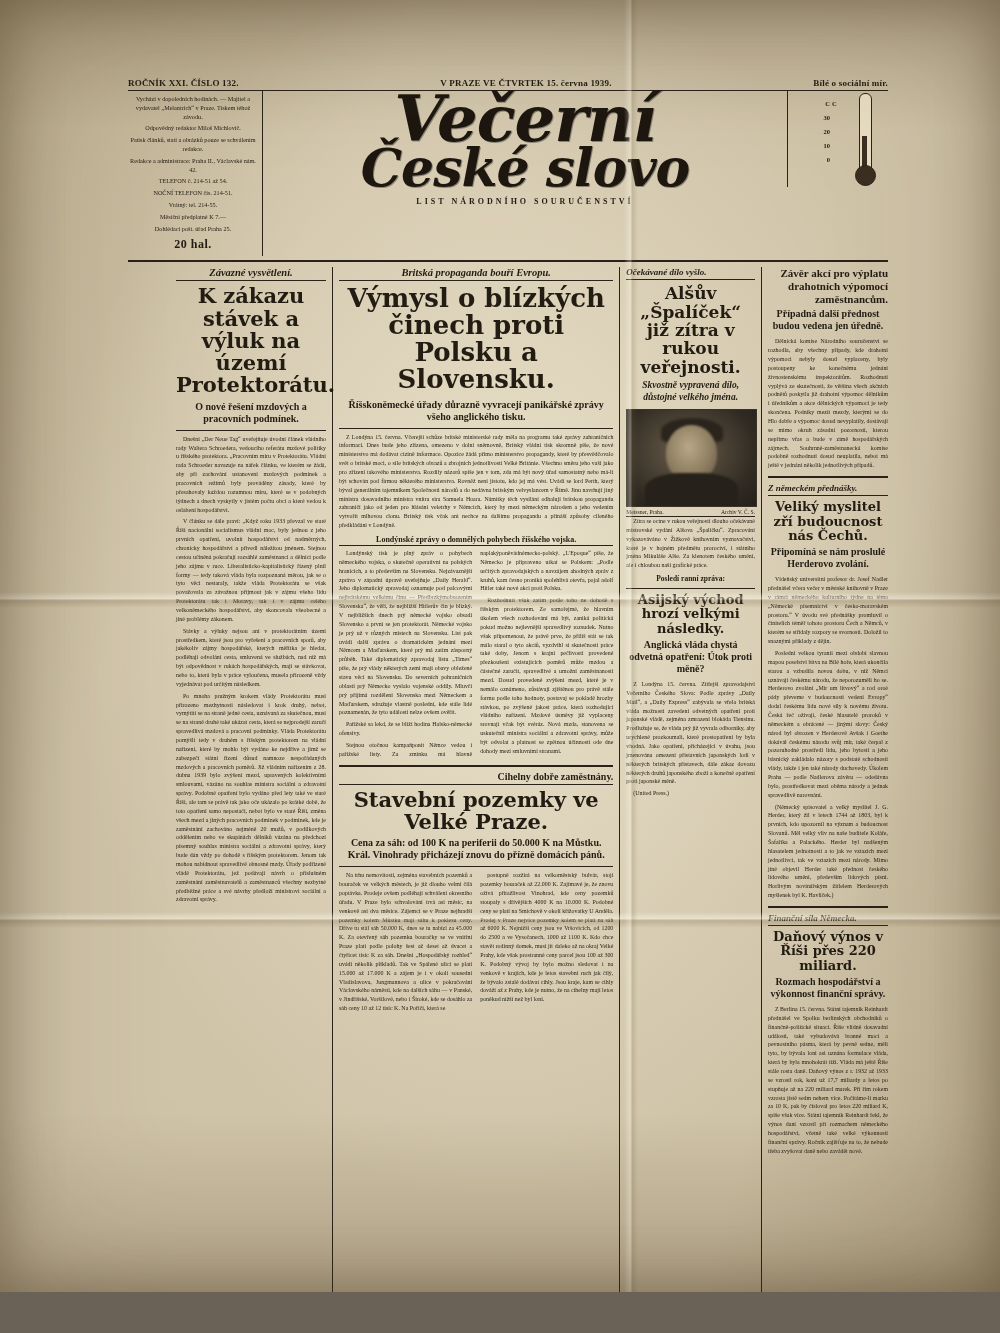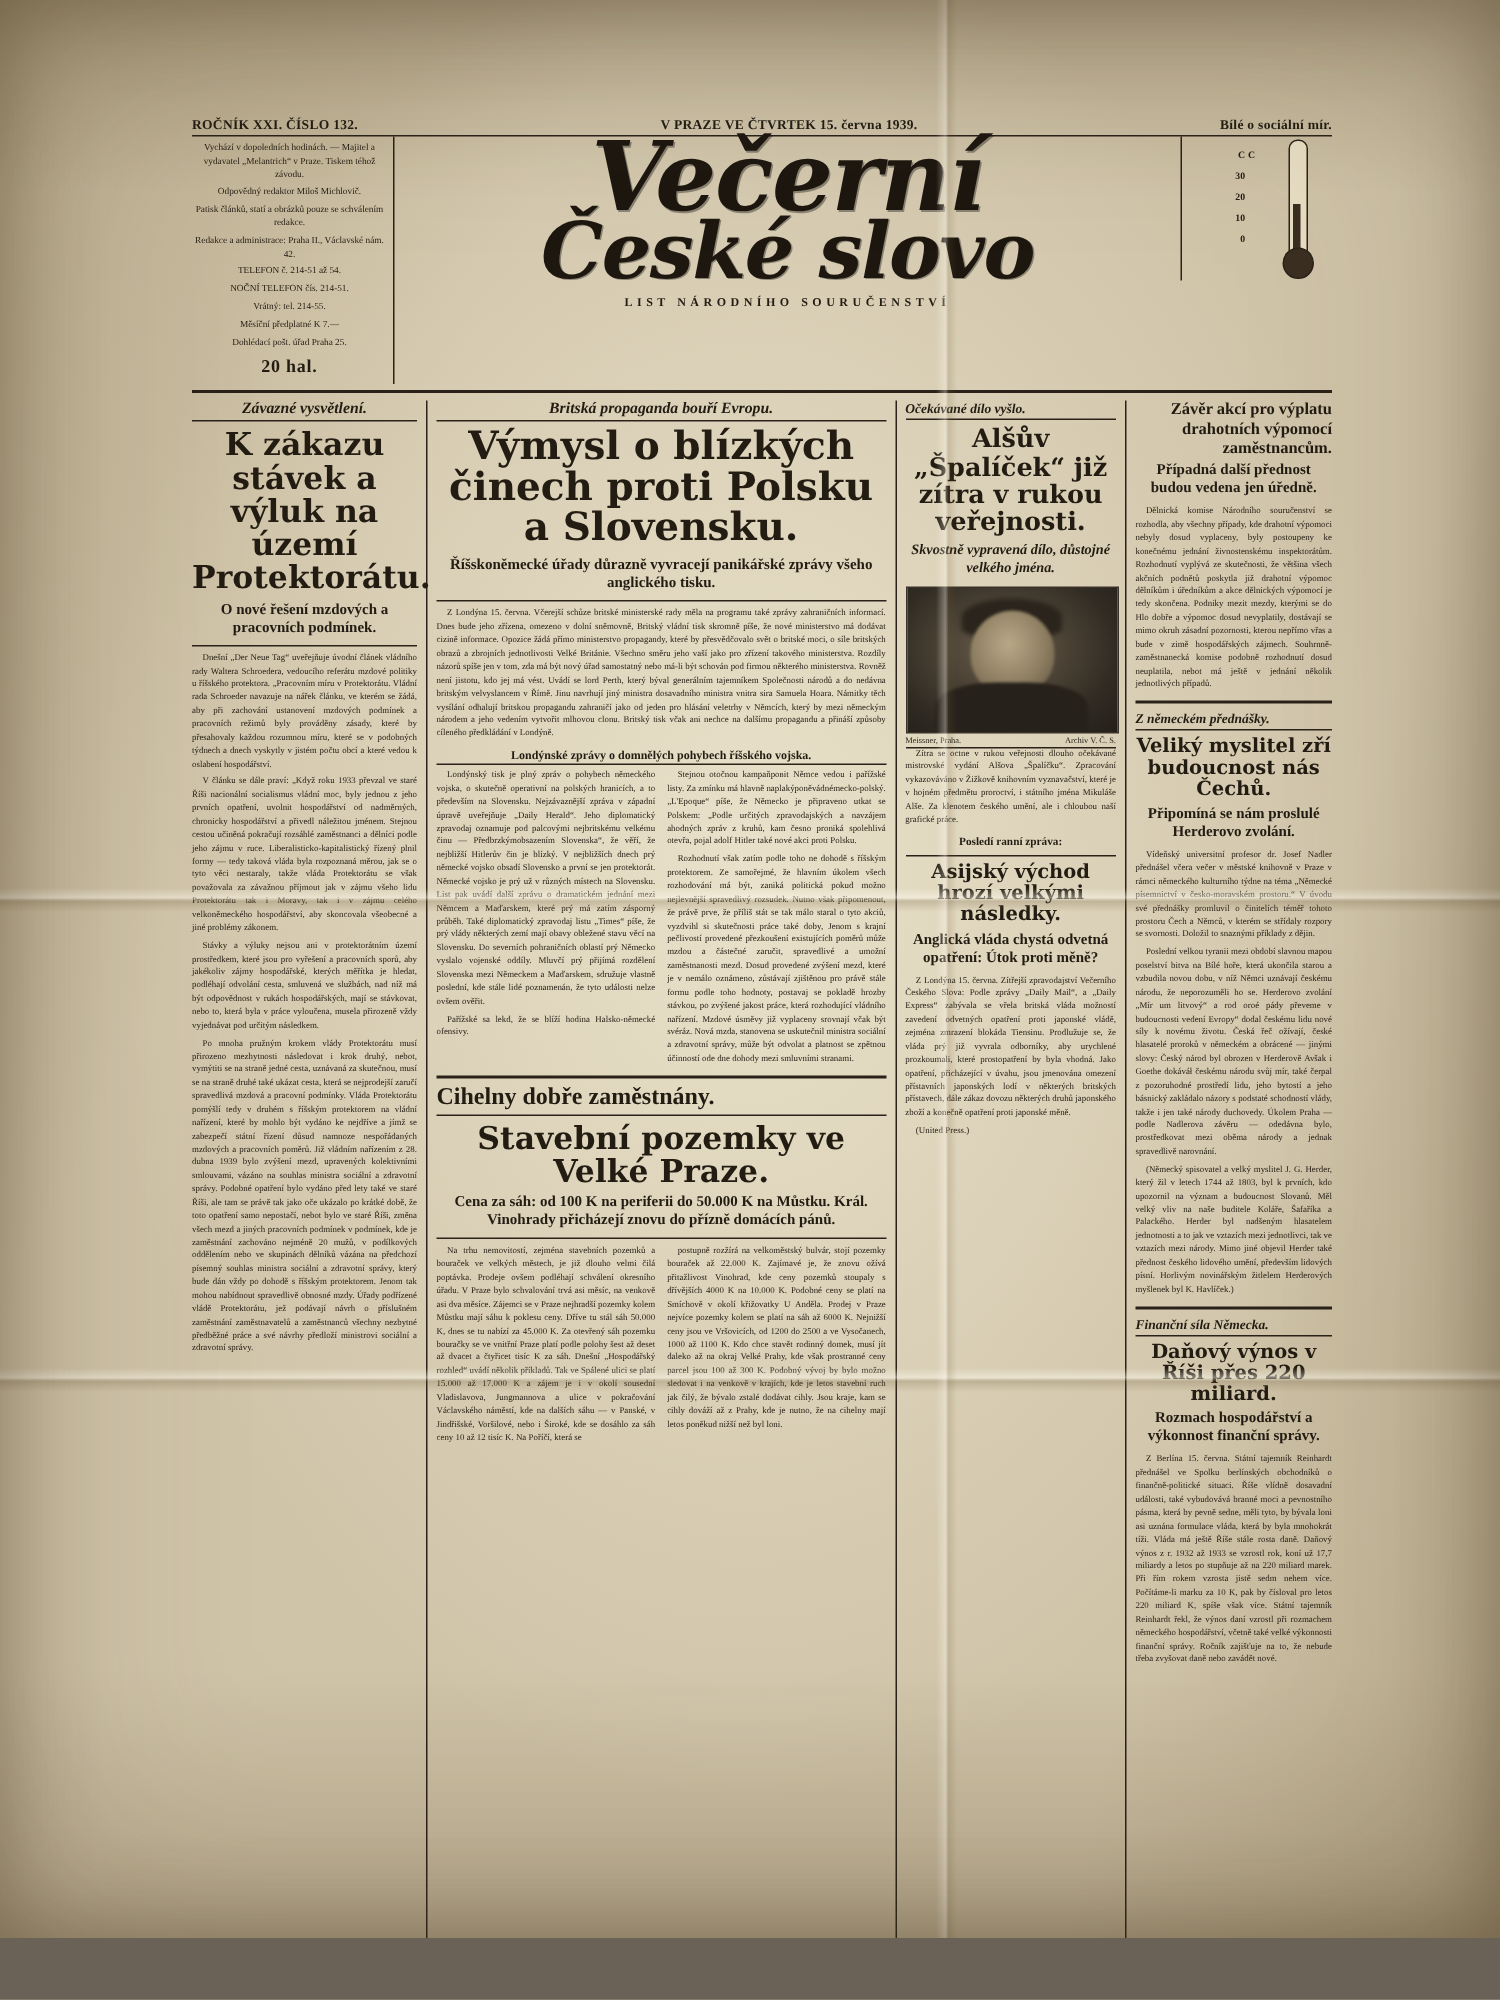--- a/index.html
+++ b/index.html
@@ -176,40 +176,41 @@
     border: 1.5px solid #2b2319;
     border-radius: 50%;
     background: #3a2f21;
   }
 
   
   .cols {
     display: flex;
     margin-top: 5px;
     height: 1040px;
+    margin-left: 48px;
   }
   .col { padding: 0 6px; }
   .c1 { width: 150px; border-right: 1px solid #2a2218; padding-left: 0; }
   .c2 { width: 320px; border-right: 1px solid #2a2218; }
   .c3 { width: 150px; border-right: 1px solid #2a2218; }
   .c4 { width: 140px; padding-right: 0; }
 
   .kicker {
     font-size: 10.5px;
     font-weight: bold;
     font-style: italic;
     text-align: center;
     border-bottom: 1px solid #2a2218;
     padding-bottom: 2px;
     margin-bottom: 4px;
   }
   .kicker-plain {
-    font-size: 16px;
-    font-weight: bold;
-    text-align: left;
+    font-size: 10px;
+    font-weight: bold;
+    text-align: right;
     border-bottom: 1px solid #2a2218;
     padding-bottom: 2px;
     margin-bottom: 4px;
   }
   .hl-xl {
     font-family: "DejaVu Serif", serif;
     font-size: 26px;
     font-weight: bold;
     line-height: 1.04;
     text-align: center;

